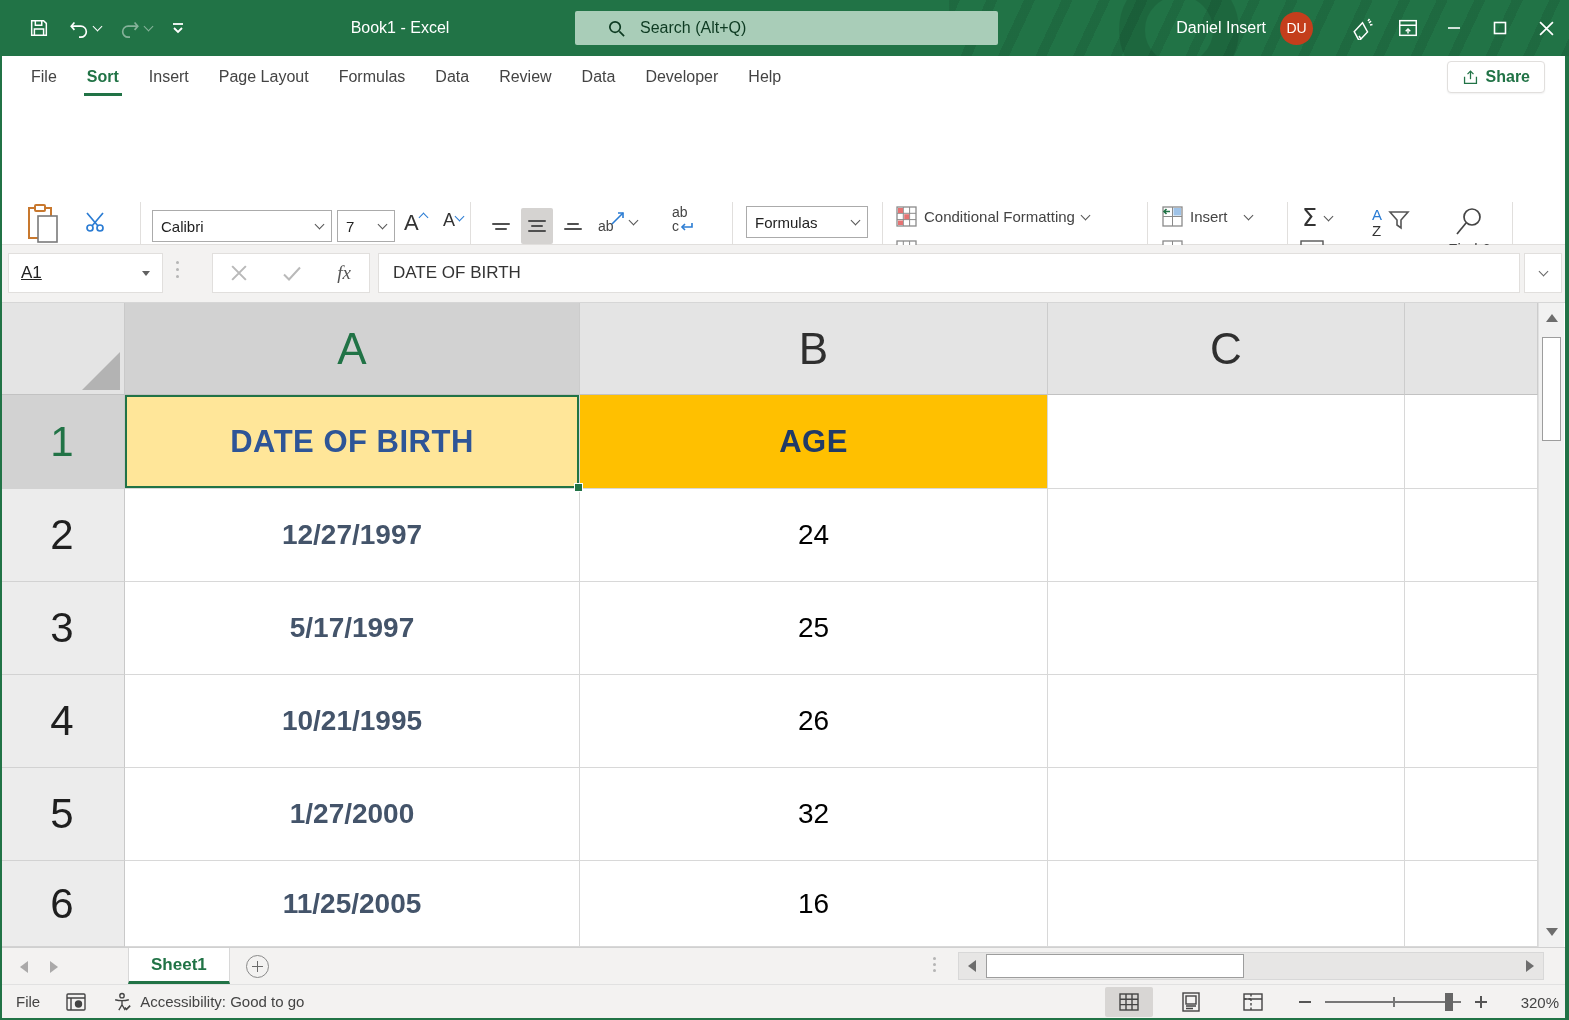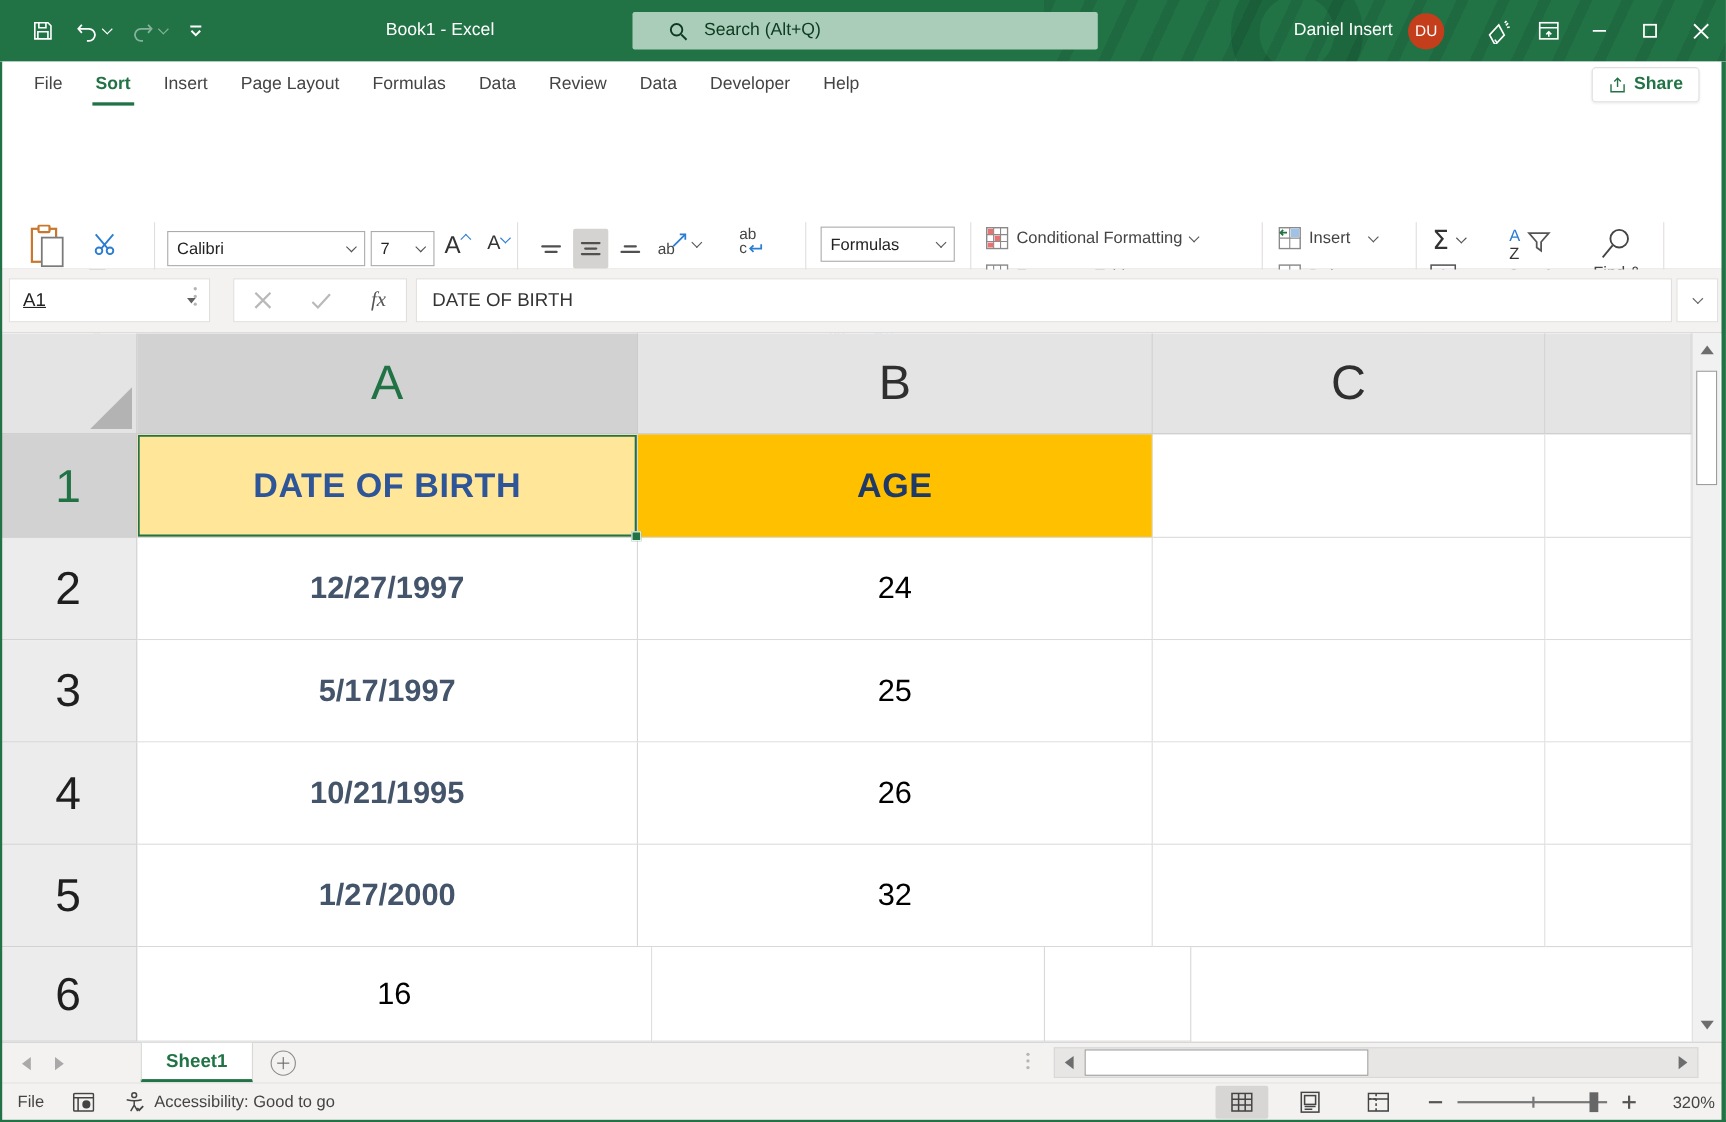--- a/index.html
+++ b/index.html
@@ -54,21 +54,21 @@
 
   
   .paste { position:absolute; left:14px; top:106px; width:58px; height:108px; display:flex; flex-direction:column; align-items:center; justify-content:flex-start; gap:4px; cursor:pointer; }
   .paste .lbl { font-size:15px; color:#444; }
 
   .style-row { display:flex; align-items:center; gap:7px; cursor:pointer; position:absolute; font-size:15px; color:#444; }
   .twoLine { position:absolute; display:flex; flex-direction:column; align-items:center; cursor:pointer; font-size:15px; color:#444; line-height:22px; }
 
   
   .fbar { position:absolute; top:245px; left:0; width:1569px; height:58px; background:#f3f2f1; border-bottom:1px solid #d6d6d6; }
-  .namebox { position:absolute; left:8px; top:8px; width:183px; height:40px; background:#fff; border:1px solid #e1dfdd; display:flex; align-items:center; justify-content:space-between; padding:0 12px; font-size:17px; color:#222; cursor:pointer;text-decoration:underline; }
+  .namebox { position:absolute; left:8px; top:8px; width:155px; height:40px; background:#fff; border:1px solid #e1dfdd; display:flex; align-items:center; justify-content:space-between; padding:0 12px; font-size:17px; color:#222; cursor:pointer;text-decoration:underline; }
   .fdots { position:absolute; left:176px; top:16px; display:flex; flex-direction:column; gap:4px; }
   .fdots i { width:3px; height:3px; background:#b5b5b5; border-radius:50%; }
   .fbtns { position:absolute; left:212px; top:8px; width:158px; height:40px; background:#fff; border:1px solid #e1dfdd; display:flex; align-items:center; justify-content:space-around; }
   .finput { position:absolute; left:378px; top:8px; width:1142px; height:40px; background:#fff; border:1px solid #e1dfdd; display:flex; align-items:center; padding-left:14px; font-size:17px; color:#333; cursor:text; }
   .fexpand { position:absolute; left:1524px; top:8px; width:38px; height:40px; background:#fff; border:1px solid #e1dfdd; display:flex; align-items:center; justify-content:center; color:#666; cursor:pointer; }
 
   
   .grid { position:absolute; top:303px; left:0; width:1538px; height:644px; background:#fff; overflow:hidden; }
   .grow { display:flex; }
   .c-rh { width:125px; flex:none; background:#ececec; border-right:1px solid #c9c9c9; border-bottom:1px solid #d2d2d2; display:flex; align-items:center; justify-content:center; font-size:42px; color:#1f1f1f; cursor:pointer; }
@@ -655,20 +655,21 @@
     <div class="grow" style="height:93px;">
       <div class="c-rh">5</div>
       <div class="c-a cell datec">1/27/2000</div>
       <div class="c-b cell agec">32</div>
       <div class="c-c cell"></div>
       <div class="c-x cell"></div>
     </div>
 
     <div class="grow" style="height:86px;">
       <div class="c-rh">6</div>
+      <div class="c-a cell datec">11/25/2005</div>
       <div class="c-b cell agec">16</div>
       <div class="c-c cell"></div>
       <div class="c-x cell"></div>
     </div>
   </div>
 
   <div class="vsb">
     <div class="arr" style="top:0;">
         <span class="tri-up-s"></span>
       </div>

